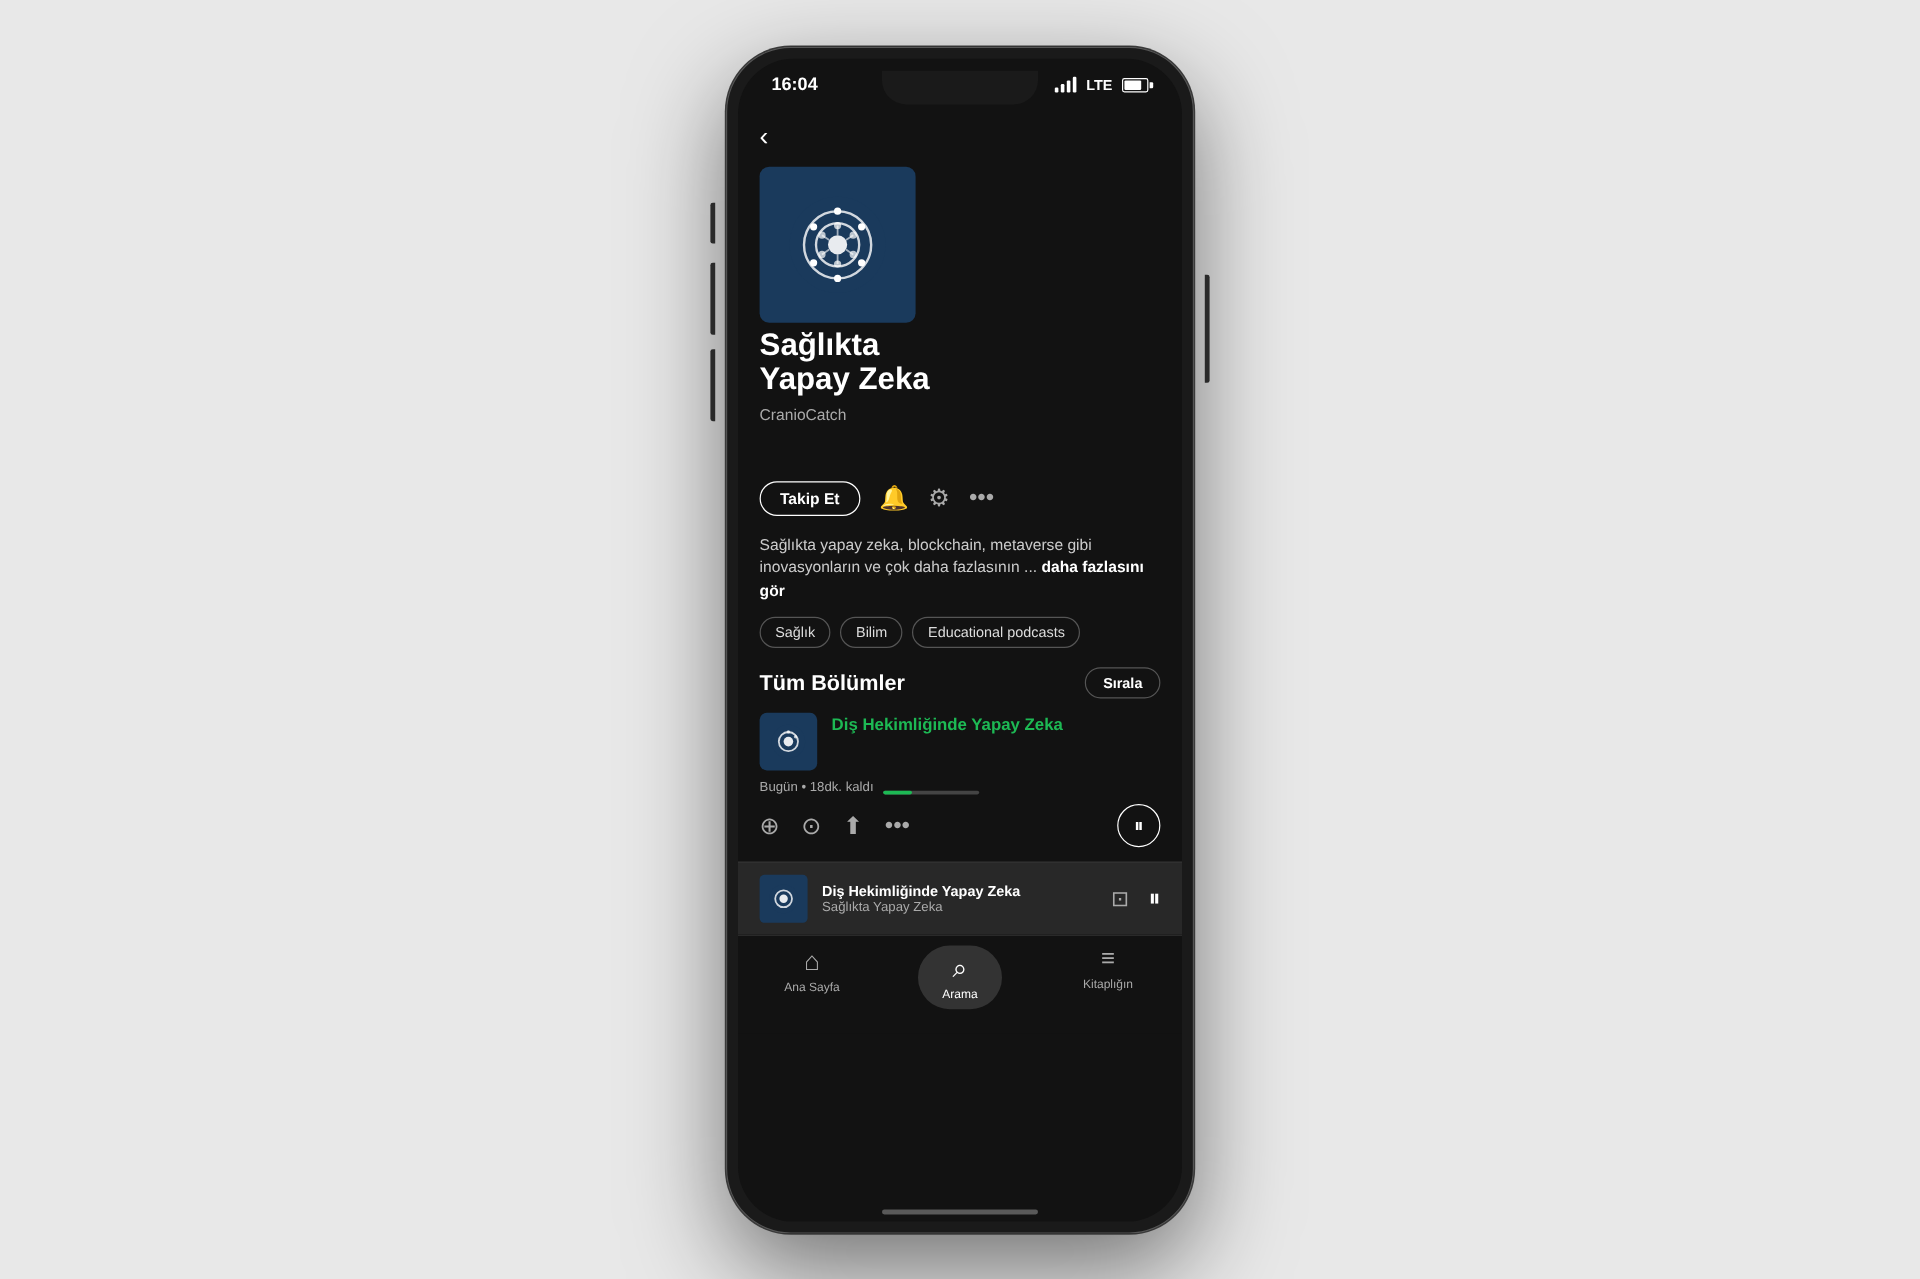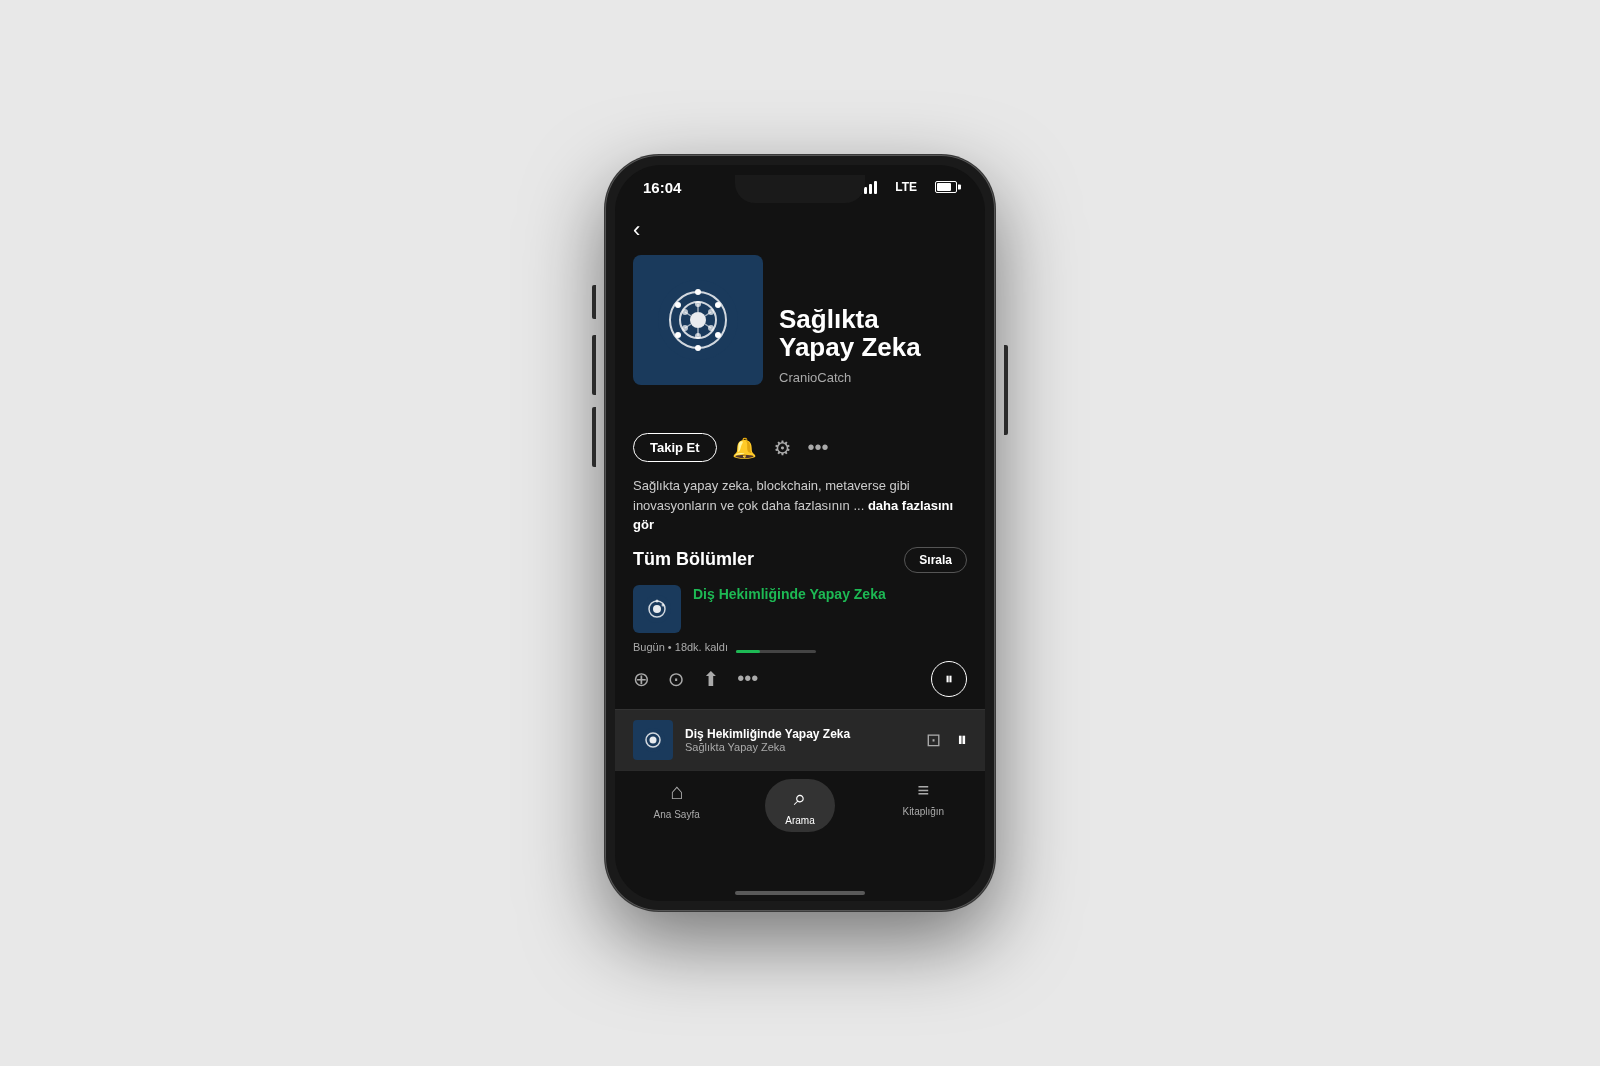--- a/index.html
+++ b/index.html
@@ -8,21 +8,21 @@
       display: flex;
       justify-content: center;
       align-items: center;
       width: 1600px;
       height: 1066px;
       font-family: -apple-system, BlinkMacSystemFont, 'Helvetica Neue', sans-serif;
     }
 
     .phone-outer {
       width: 390px;
-      height: 756px;
+      height: 989px;
       background: #1a1a1a;
       border-radius: 54px;
       padding: 10px;
       box-shadow:
         0 0 0 1px #3a3a3a,
         0 30px 80px rgba(0,0,0,0.5),
         inset 0 0 0 1px #555;
       position: relative;
     }
 
@@ -93,21 +93,21 @@
       width: 130px;
       height: 28px;
       background: #1a1a1a;
       border-radius: 0 0 20px 20px;
       z-index: 100;
     }
 
     .status-right {
       display: flex;
       align-items: center;
-      gap: 18px;
+      gap: 8px;
       font-size: 12px;
       font-weight: 600;
     }
 
     .signal-bars {
       display: flex;
       align-items: flex-end;
       gap: 2px;
     }
     .signal-bar {
@@ -167,22 +167,22 @@
     .back-icon {
       color: #fff;
       font-size: 22px;
       font-weight: 300;
     }
 
     
     .podcast-header {
       display: flex;
       padding: 8px 18px 16px;
-      gap: 16px;
-      align-items: flex-end;
+      align-items: flex-start;
+      flex-direction: column;
     }
 
     .podcast-cover {
       width: 130px;
       height: 130px;
       background: #1a3a5c;
       border-radius: 8px;
       flex-shrink: 0;
       display: flex;
       align-items: center;
@@ -574,20 +574,25 @@
         <span class="action-icon">🔔</span>
         <span class="action-icon">⚙</span>
         <span class="action-icon">•••</span>
       </div>
 
       <div class="description">
         <span>Sağlıkta yapay zeka, blockchain, metaverse gibi inovasyonların ve çok daha fazlasının ...</span>
         <span class="more-link">daha fazlasını gör</span>
       </div>
 
+      <div class="tags-row">
+        <span class="tag">Sağlık</span>
+        <span class="tag">Bilim</span>
+        <span class="tag">Educational podcasts</span>
+      </div>
 
       <div class="episodes-header">
         <span class="episodes-title">Tüm Bölümler</span>
         <button class="sort-btn">Sırala</button>
       </div>
 
       <div class="episode-card">
         <div class="episode-top">
           <div class="episode-thumb">
             <svg viewBox="0 0 30 30" xmlns="http://www.w3.org/2000/svg">

